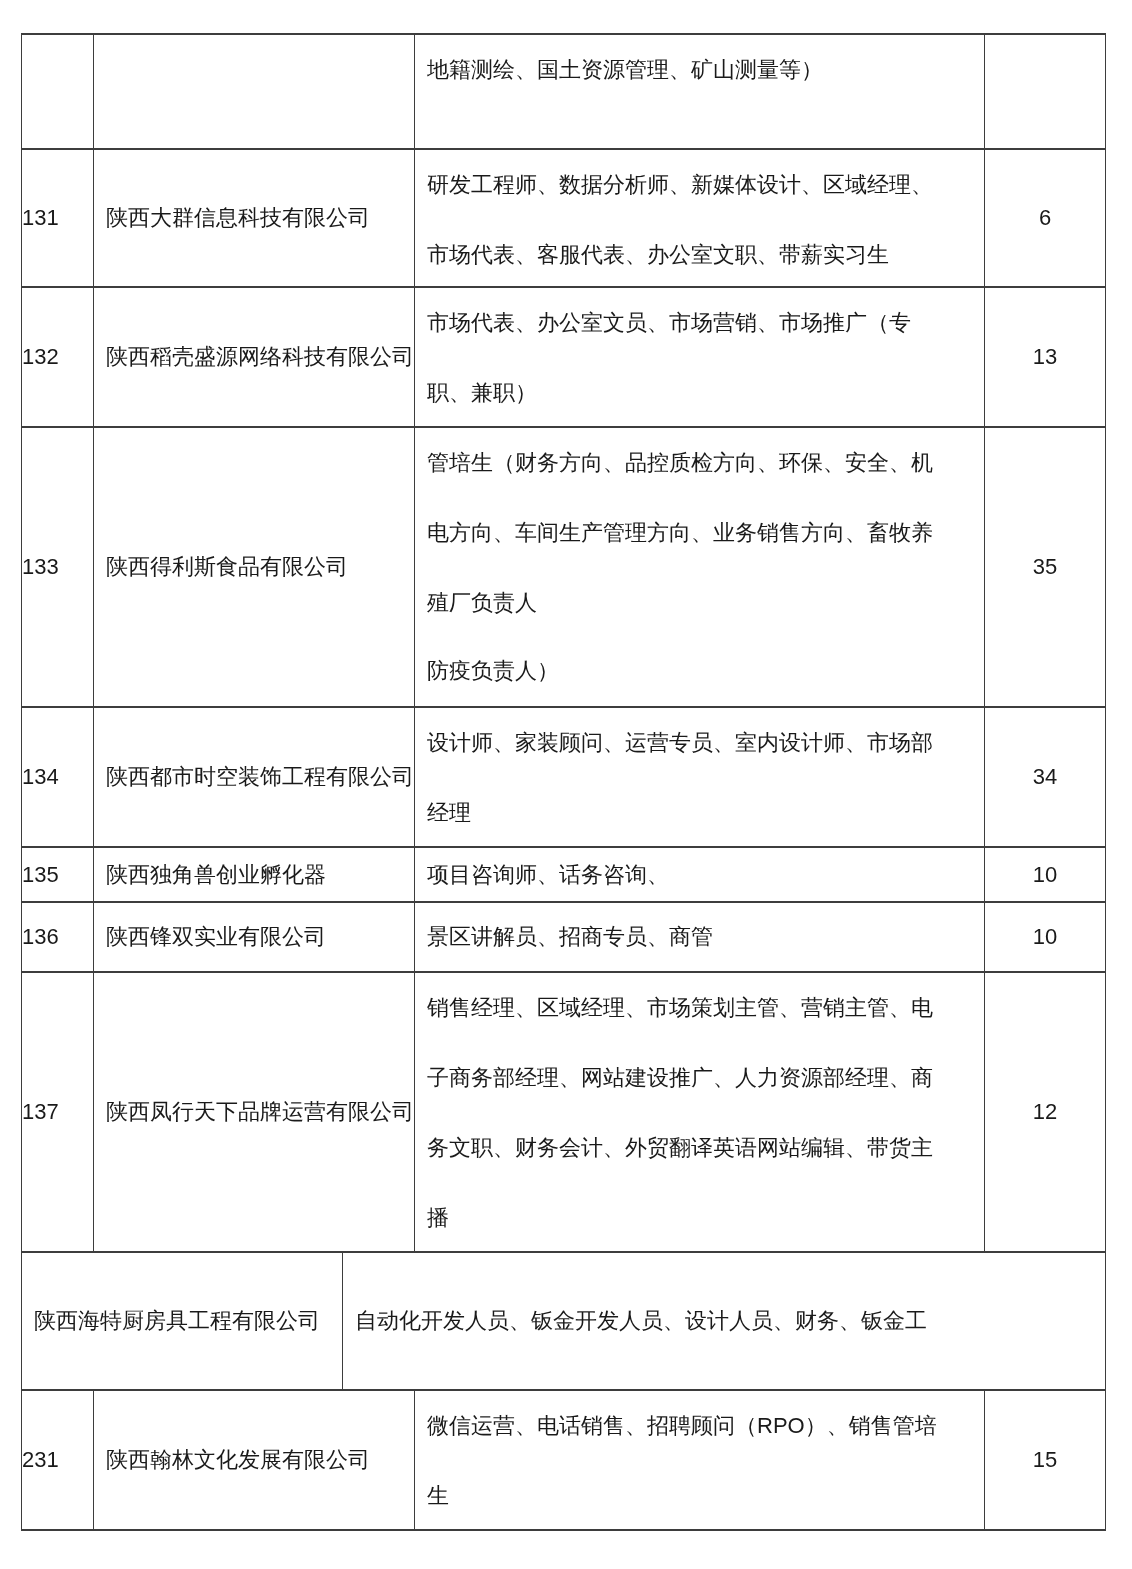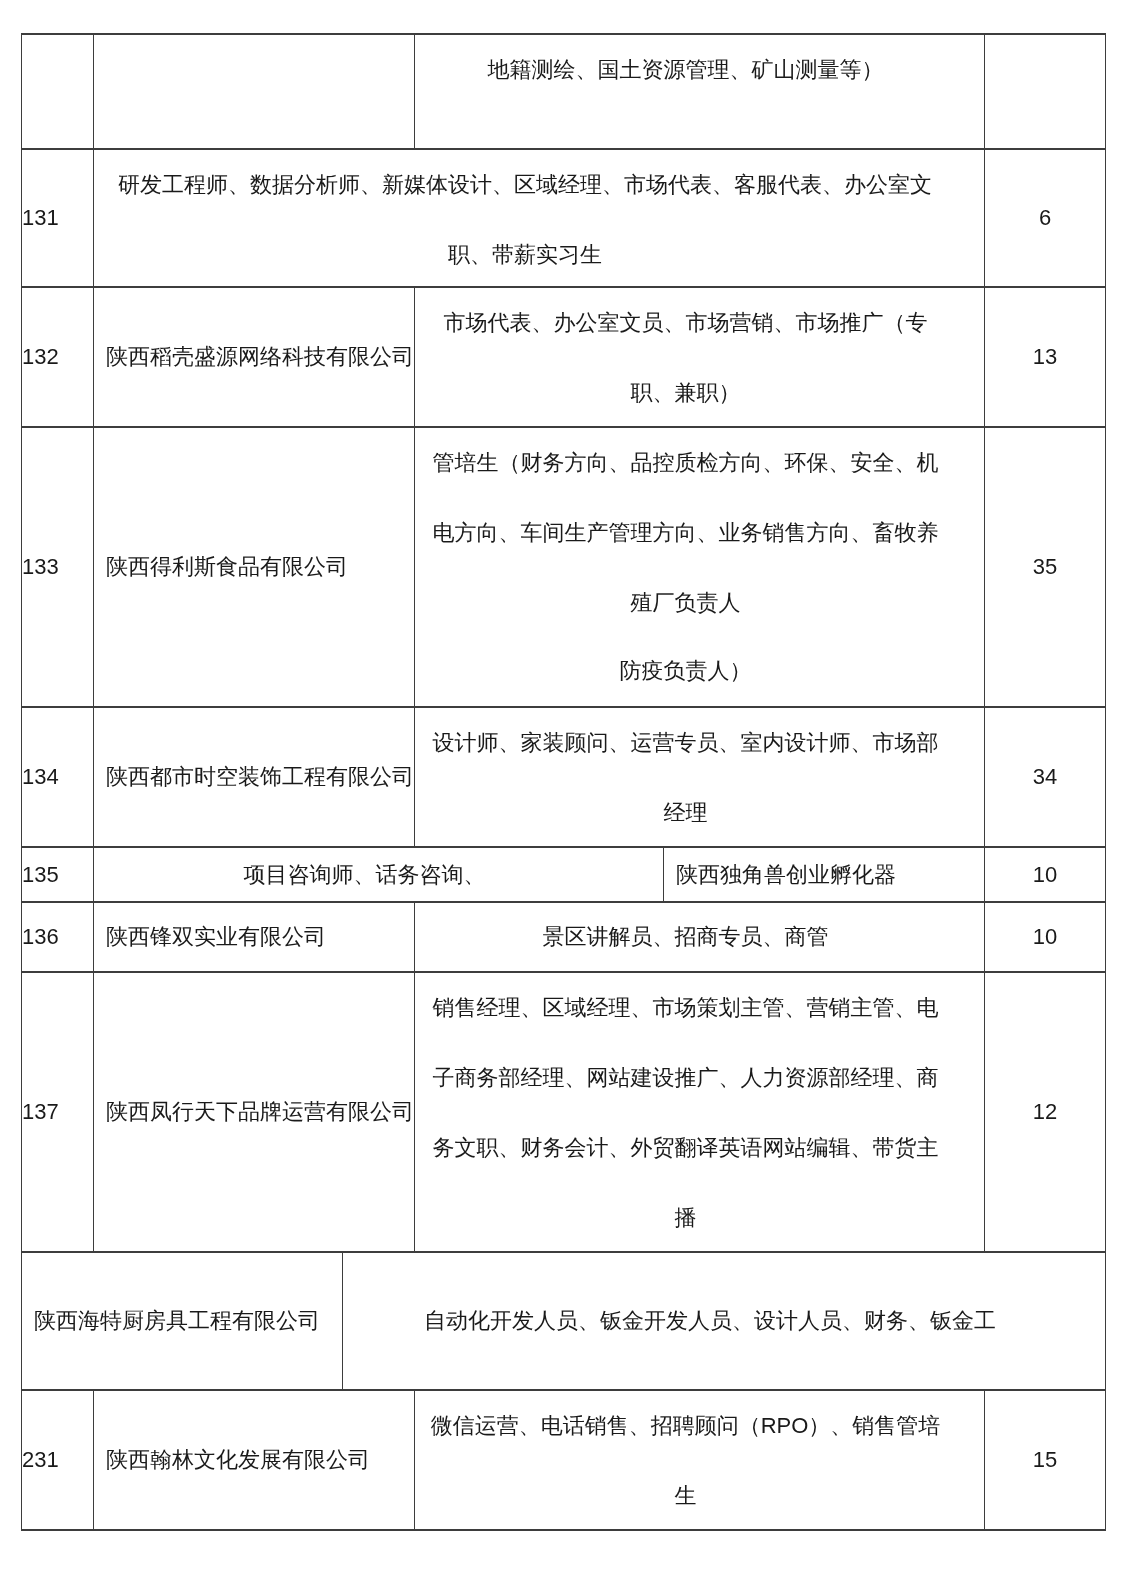--- a/index.html
+++ b/index.html
@@ -65,21 +65,20 @@
   .c-count {
     width: 121px;
     flex: 0 0 121px;
     align-items: center;
   }
   .row.partial .c-jobs {
     justify-content: flex-start;
   }
   .para {
     min-height: 70px;
-    text-align: center;
   }
 </style>
 </head>
 <body>
 
 <div class="page">
   <div class="table" id="table">
       <div class="row partial" style="height: 115px;">
     <div class="cell c-num">
       <span></span>
@@ -91,20 +90,23 @@
           <div class="para">地籍测绘、国土资源管理、矿山测量等）</div>
         </div>
     <div class="cell c-count">
       <span></span>
     </div>
   </div>
       <div class="row" style="height: 138px;">
     <div class="cell c-num">
       <span>131</span>
     </div>
+    <div class="cell c-company">
+      <span>陕西大群信息科技有限公司</span>
+    </div>
     <div class="cell c-jobs">
           <div class="para">研发工程师、数据分析师、新媒体设计、区域经理、市场代表、客服代表、办公室文职、带薪实习生</div>
         </div>
     <div class="cell c-count">
       <span>6</span>
     </div>
   </div>
       <div class="row" style="height: 140px;">
     <div class="cell c-num">
       <span>132</span>
@@ -145,26 +147,26 @@
           <div class="para">设计师、家装顾问、运营专员、室内设计师、市场部经理</div>
         </div>
     <div class="cell c-count">
       <span>34</span>
     </div>
   </div>
       <div class="row" style="height: 55px;">
     <div class="cell c-num">
       <span>135</span>
     </div>
+    <div class="cell c-company">
+      <span>陕西独角兽创业孵化器</span>
+    </div>
     <div class="cell c-jobs">
           <div class="para">项目咨询师、话务咨询、</div>
         </div>
-    <div class="cell c-company">
-      <span>陕西独角兽创业孵化器</span>
-    </div>
     <div class="cell c-count">
       <span>10</span>
     </div>
   </div>
       <div class="row" style="height: 70px;">
     <div class="cell c-num">
       <span>136</span>
     </div>
     <div class="cell c-company">
       <span>陕西锋双实业有限公司</span>

